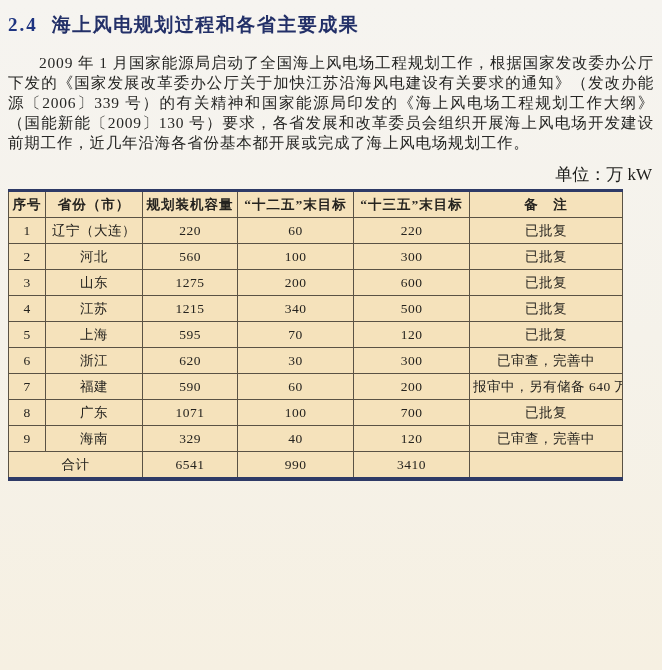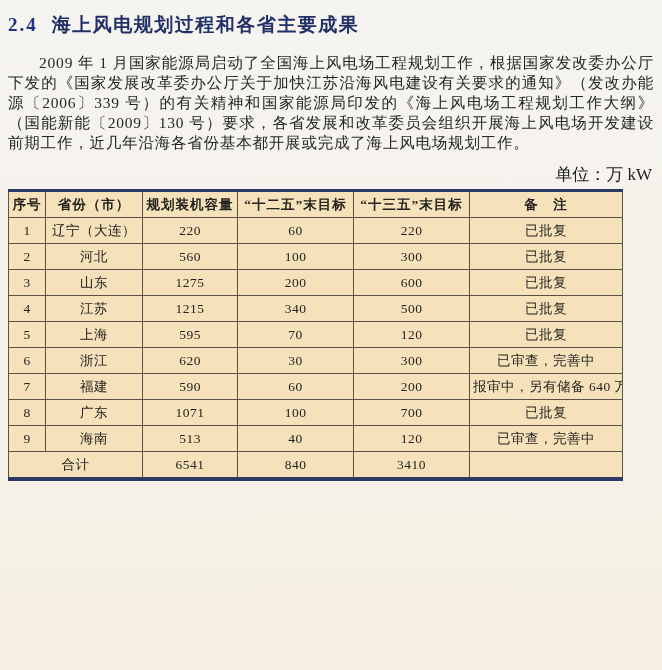--- a/index.html
+++ b/index.html
@@ -172,30 +172,30 @@
           <td>8</td>
           <td>广东</td>
           <td>1071</td>
           <td>100</td>
           <td>700</td>
           <td>已批复</td>
         </tr>
         <tr>
           <td>9</td>
           <td>海南</td>
-          <td>513</td>
+          <td>329</td>
           <td>40</td>
           <td>120</td>
           <td>已审查，完善中</td>
         </tr>
       </tbody>
     <tfoot>
       <tr>
         <td colspan="2">合计</td>
         <td>6541</td>
-        <td>840</td>
+        <td>990</td>
         <td>3410</td>
         <td></td>
       </tr>
     </tfoot>
   </table>
 
 </div>
 
 </body></html>

